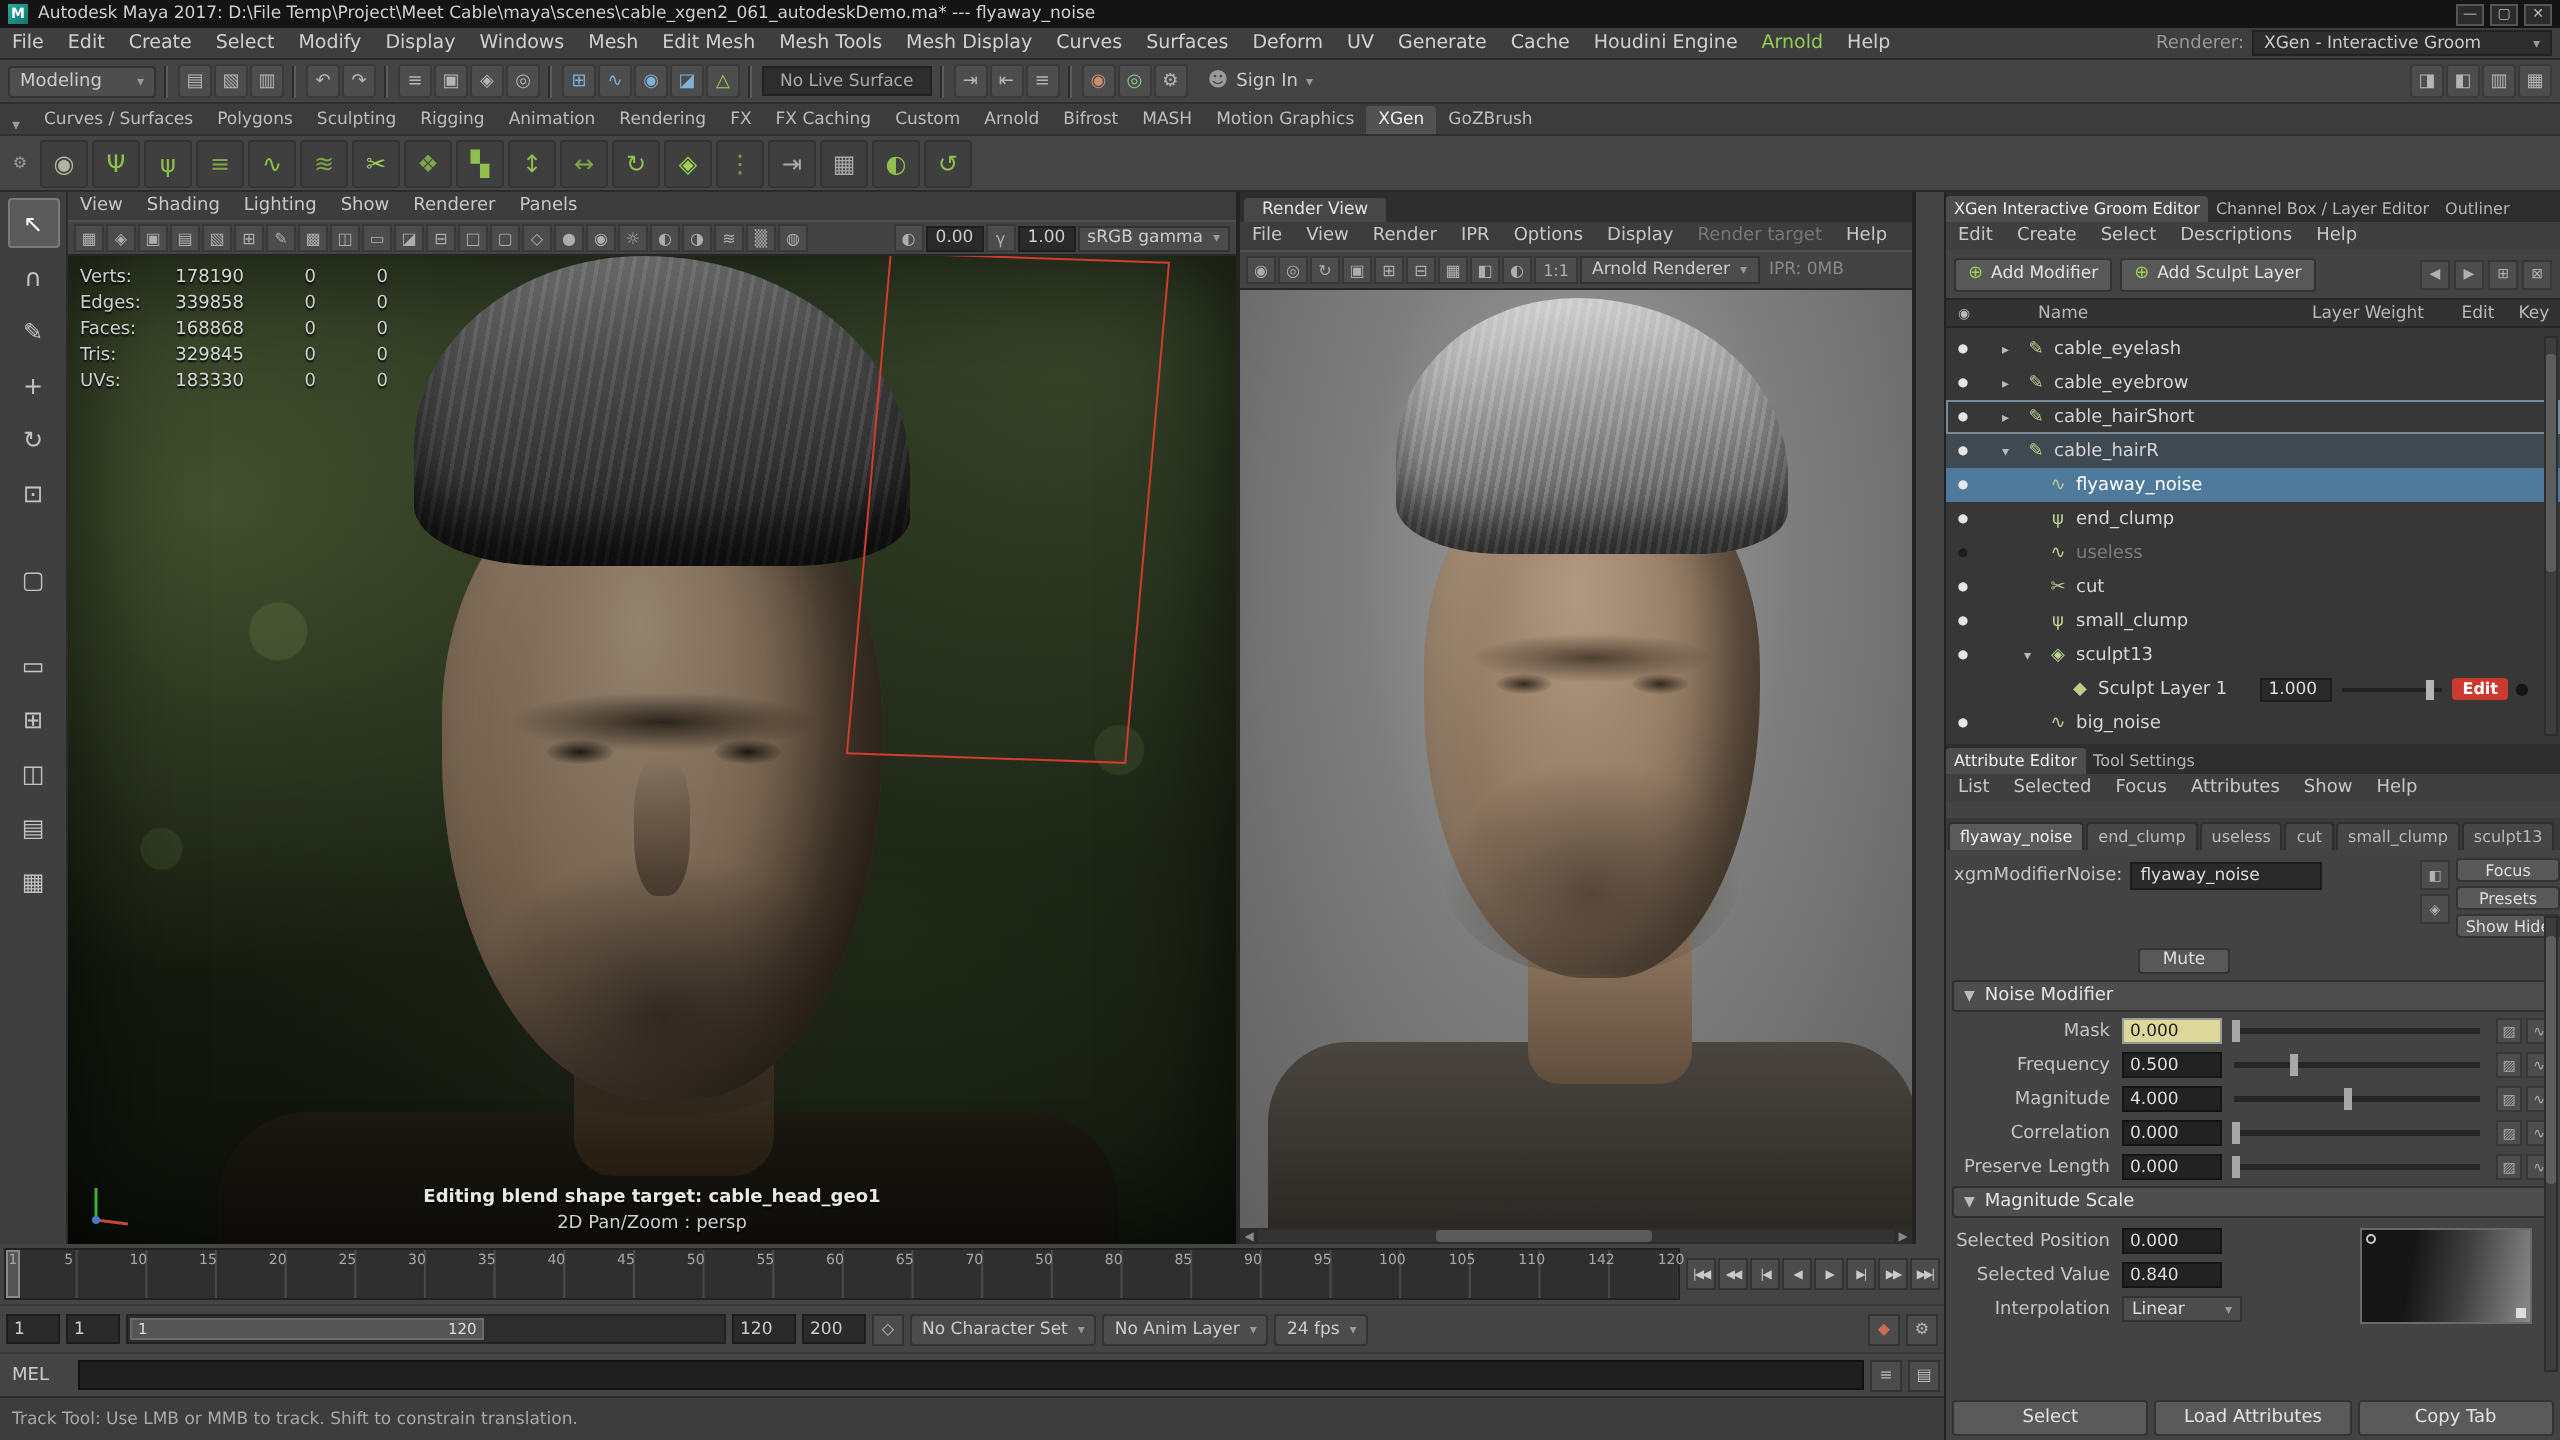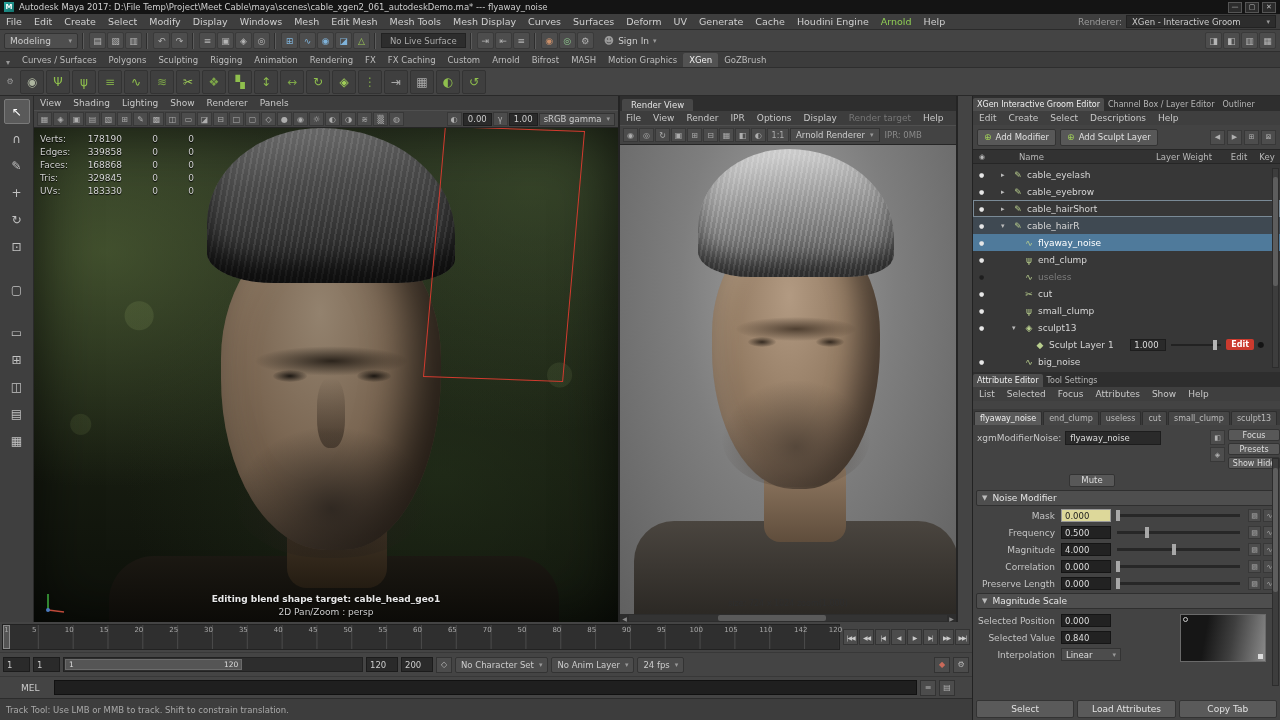--- a/index.html
+++ b/index.html
@@ -269,21 +269,21 @@
     display:flex; align-items:center; padding:0 3px; }
   .tl-field.w { width:32px; }
   .range-track { width:300px; height:15px; background:#2d2d2d; border:1px solid #222; position:relative; }
   .range-bar { position:absolute; left:1px; top:1px; bottom:1px; width:59.5%; background:#555; border:1px solid #6b6b6b;
     display:flex; justify-content:space-between; align-items:center; font-size:7.5px; color:#ddd; padding:0 3px; }
   .tl-dd { height:16px; background:#4c4c4c; border:1px solid #333; border-radius:2px; color:#ccc; font-size:8.5px;
     display:flex; align-items:center; gap:5px; padding:0 5px; white-space:nowrap; }
   .tl-ic { width:16px; height:16px; background:#4c4c4c; border:1px solid #333; color:#b5b5b5; font-size:8px;
     display:flex; align-items:center; justify-content:center; }
   .auto-key { color:#c96a5a; }
-  .commandline { height:22px; display:flex; align-items:center; background:#444; padding:2px 17px; gap:3px; flex:none;
+  .commandline { height:22px; display:flex; align-items:center; background:#444; padding:2px 2px; gap:3px; flex:none;
     border-top:1px solid #383838; }
   .mel-label { width:34px; font-size:9px; color:#ccc; padding-left:4px; }
   .mel-input { flex:1; height:15px; background:#1f1f1f; border:1px solid #111; color:#ddd; font-size:9px;
     font-family:"DejaVu Sans Mono", monospace; padding:0 4px; }
   .helpline { height:22px; background:#3d3d3d; border-top:1px solid #2c2c2c; display:flex; align-items:center;
     padding-left:6px; font-size:8.5px; color:#a9a9a9; flex:none; }
 </style>
 </head>
 <body>
 

